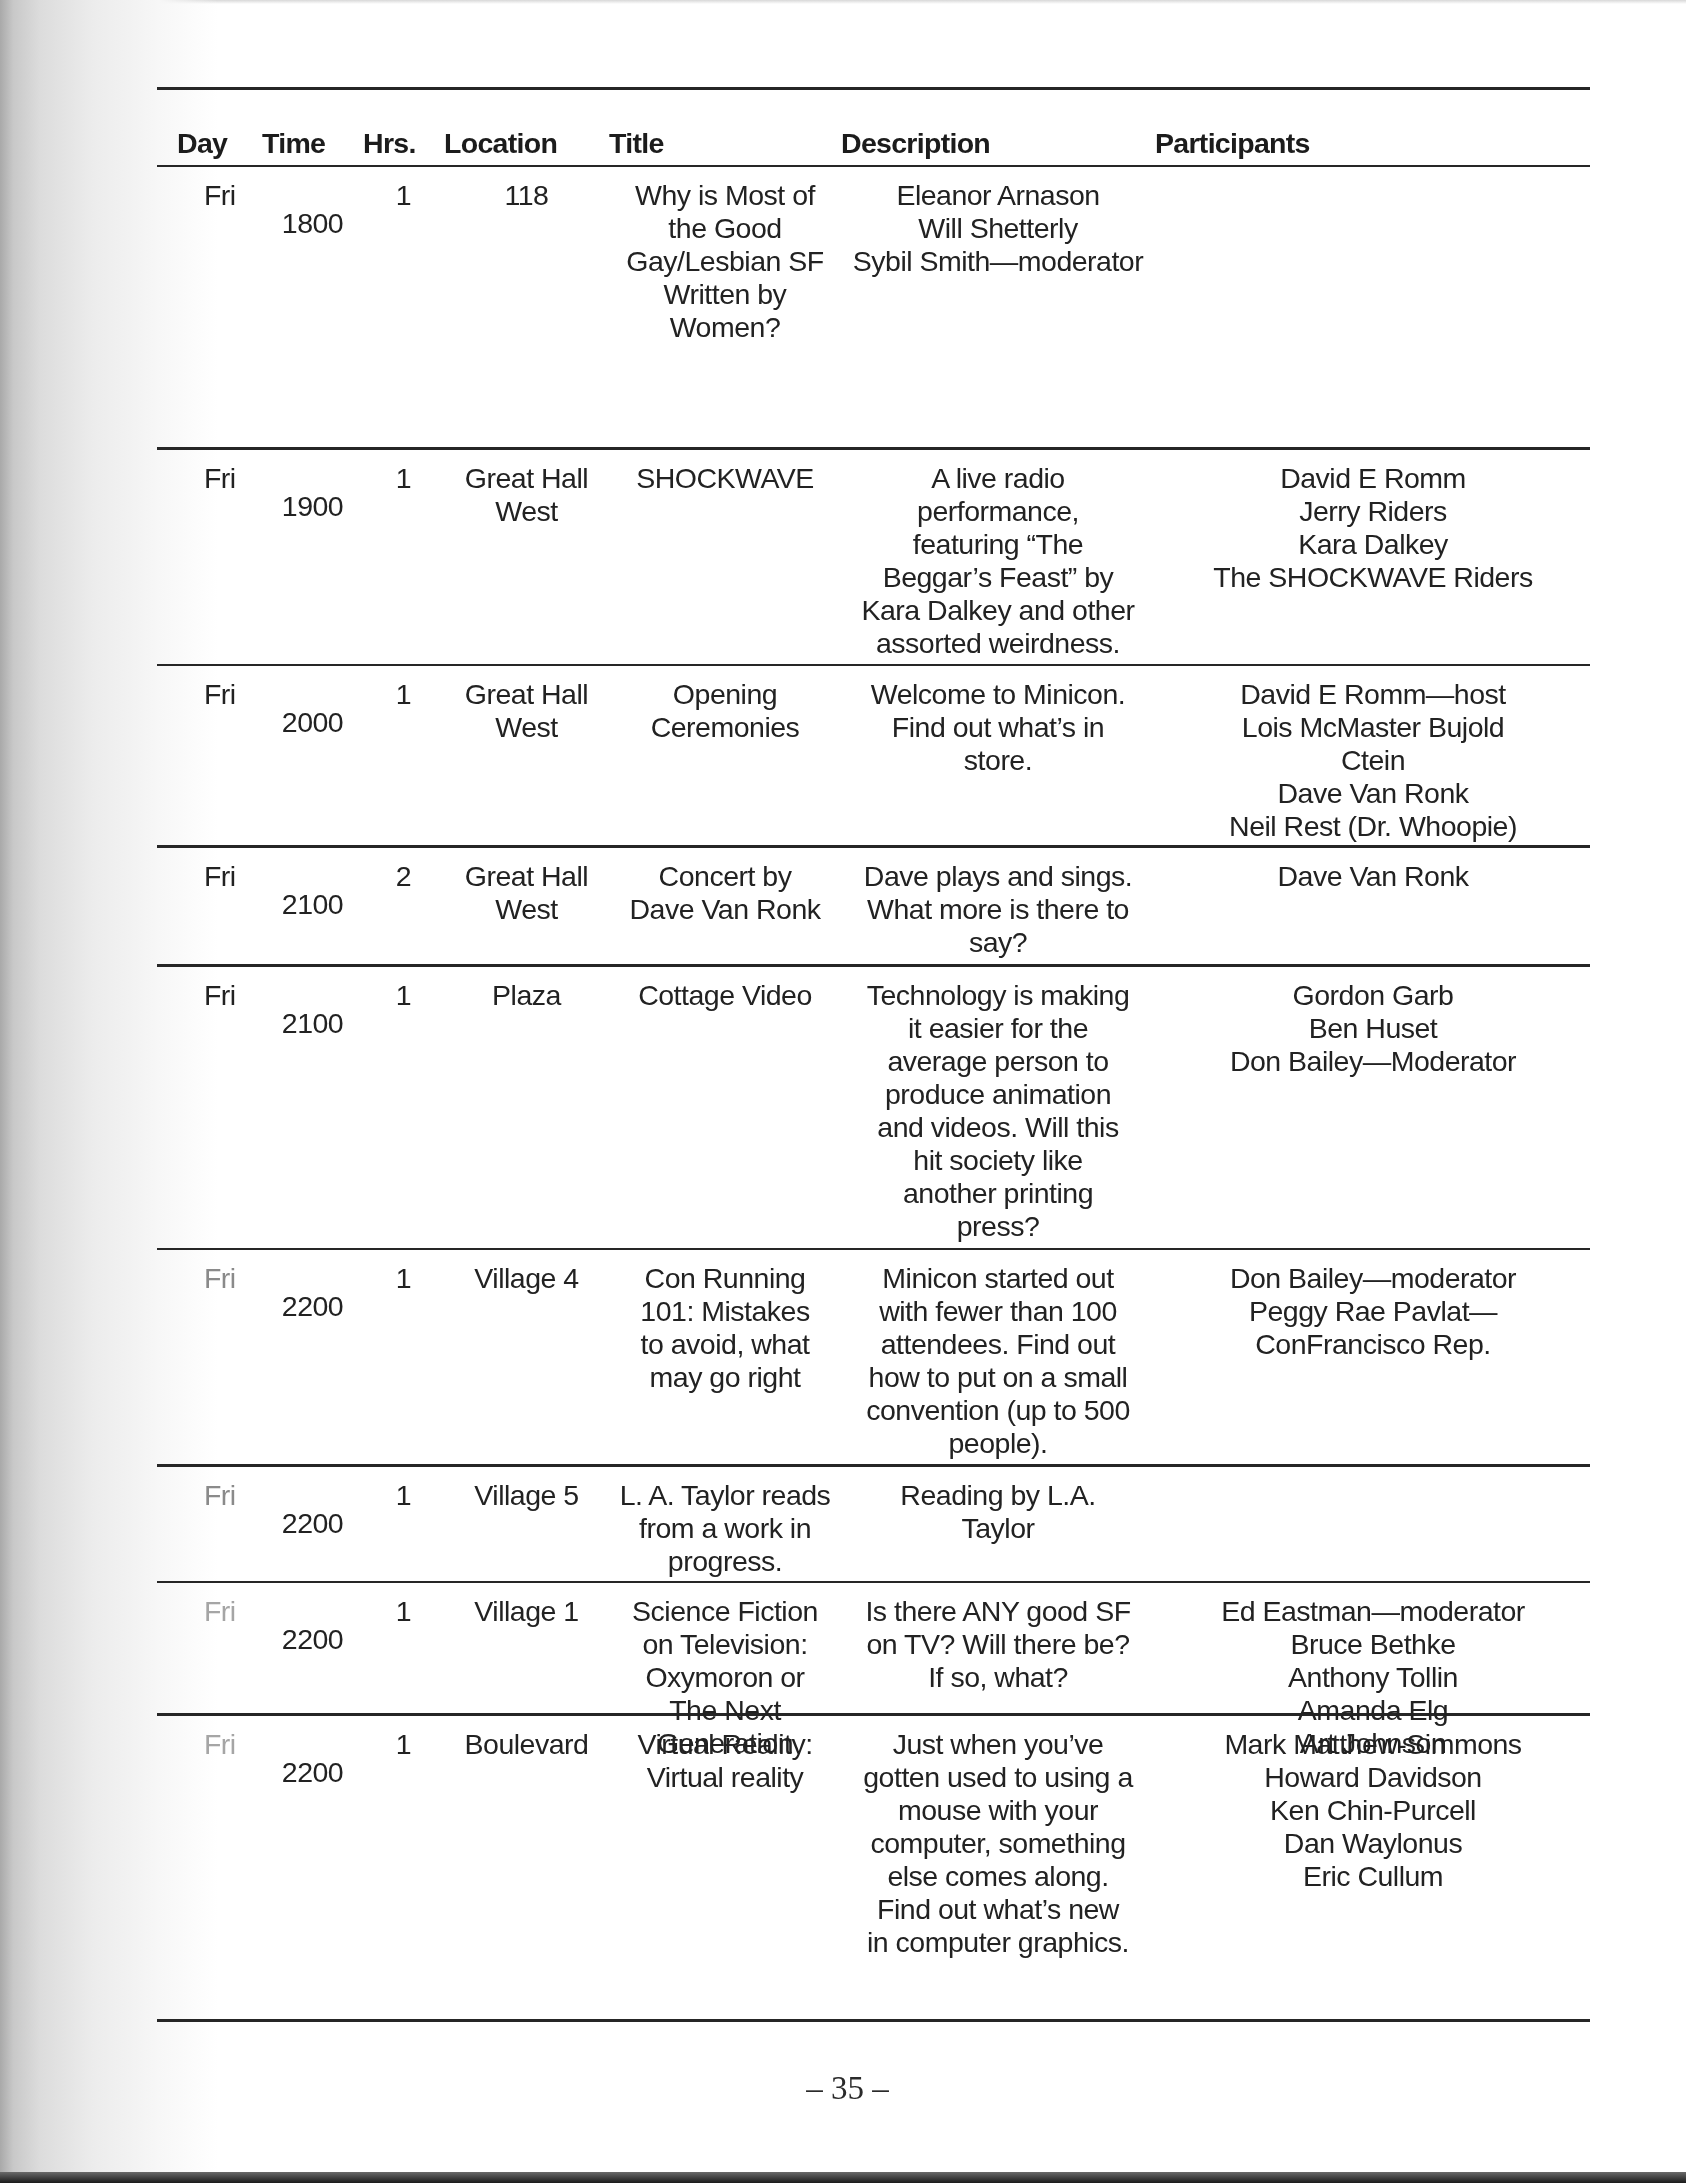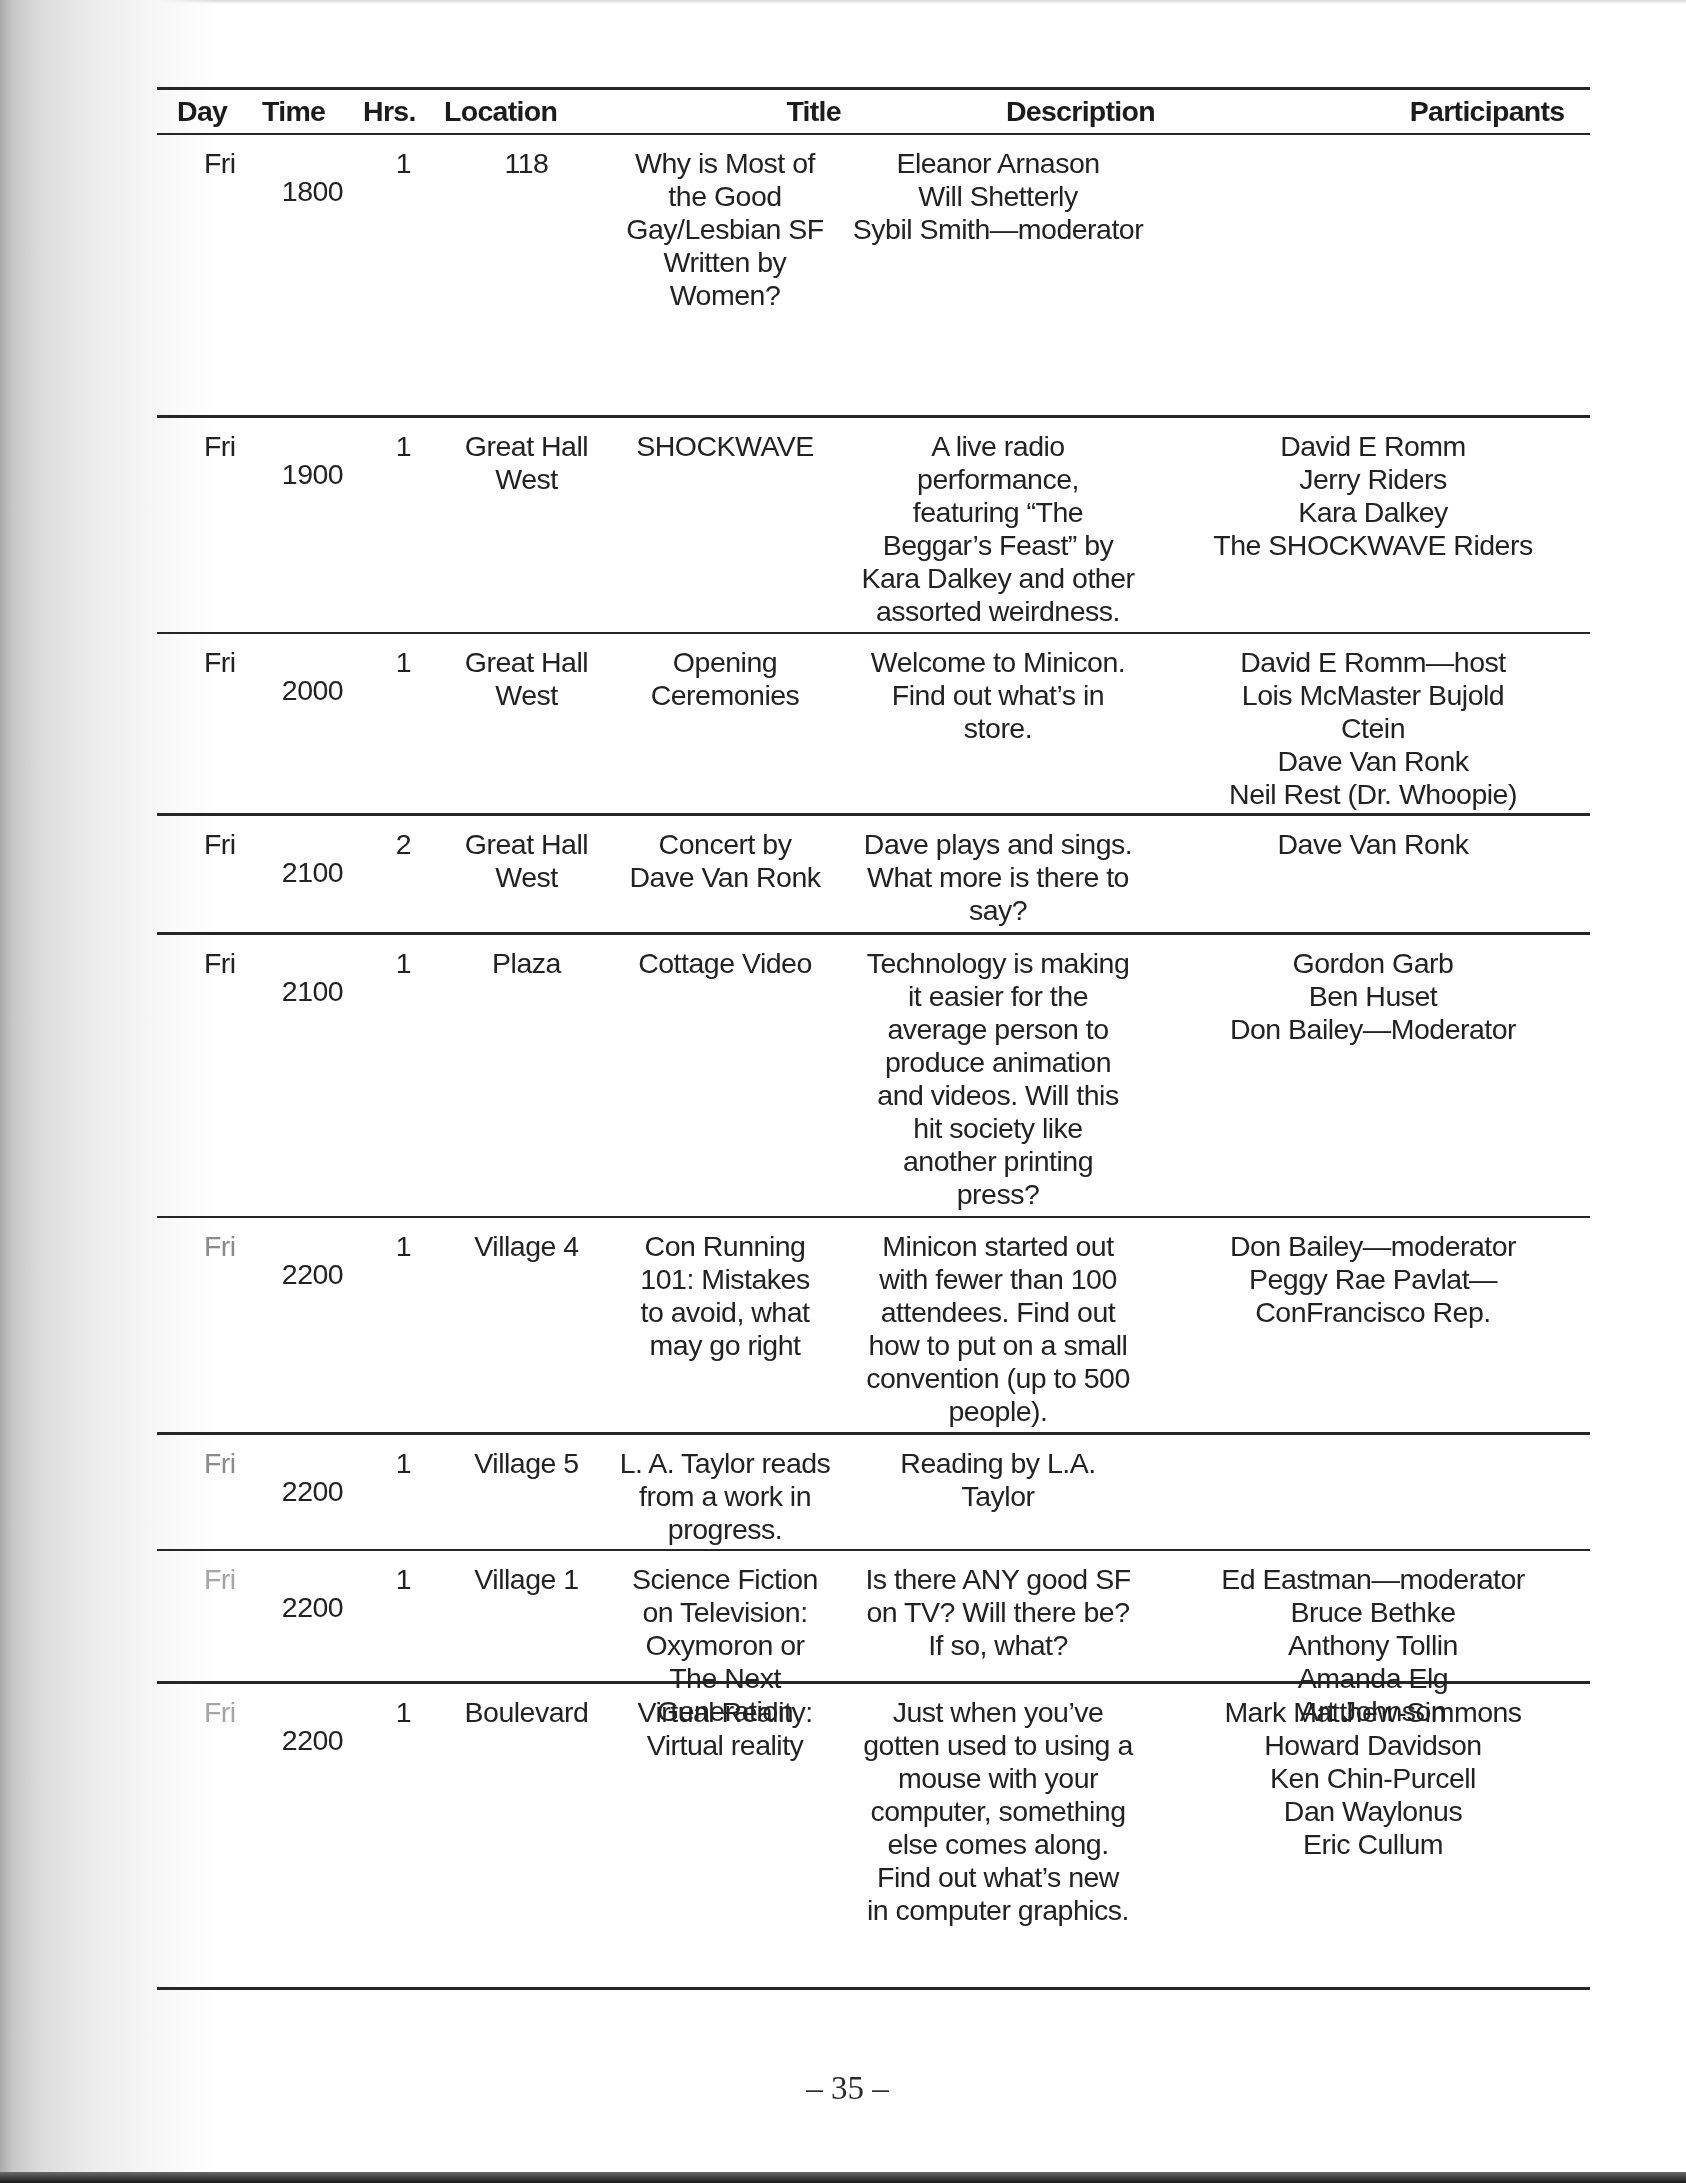--- a/index.html
+++ b/index.html
@@ -46,31 +46,32 @@
     background: #262626;
   }
   .header-row, .data-row {
     display: grid;
     grid-template-columns: 105px 101px 81px 165px 232px 314px 436px;
     column-gap: 0;
   }
   .header-row {
     height: 43px;
     align-items: center;
+    margin-top: 32px;
   }
   .header-cell {
     font-weight: bold;
     font-size: 28.5px;
     letter-spacing: -0.7px;
     color: #1c1c1c;
     padding-left: 21px;
     white-space: nowrap;
   }
   .header-cell.center {
-    text-align: right;
+    text-align: left;
     padding-left: 0;
   }
   .data-row {
     padding-top: 12px;
     box-sizing: border-box;
     text-align: center;
   }
   .cell {
     font-size: 28.5px;
     line-height: 33px;

